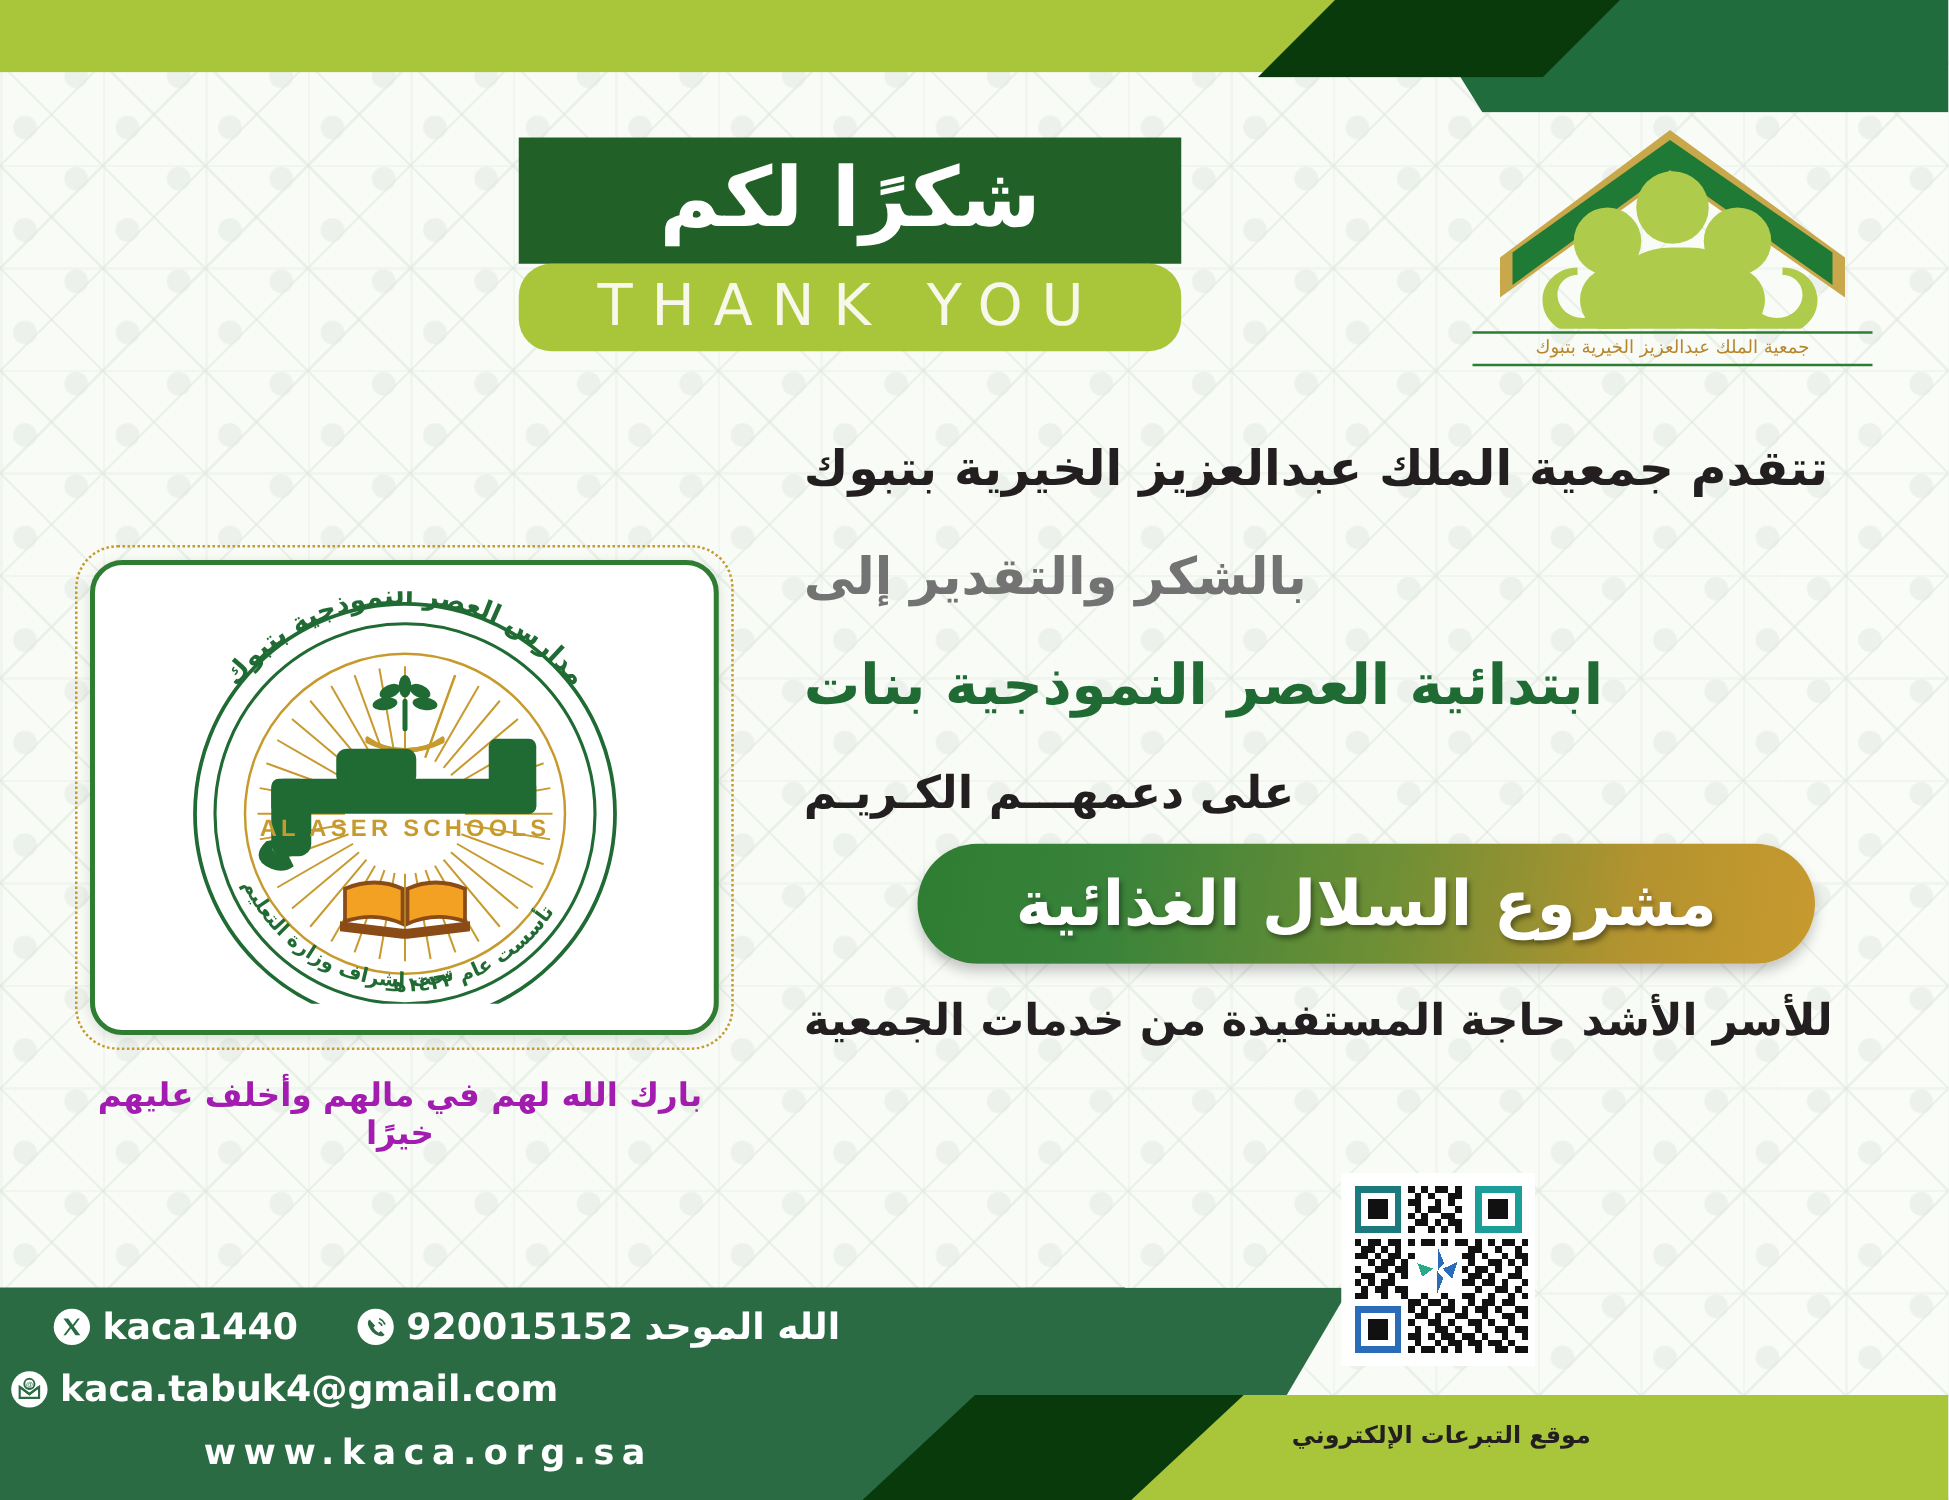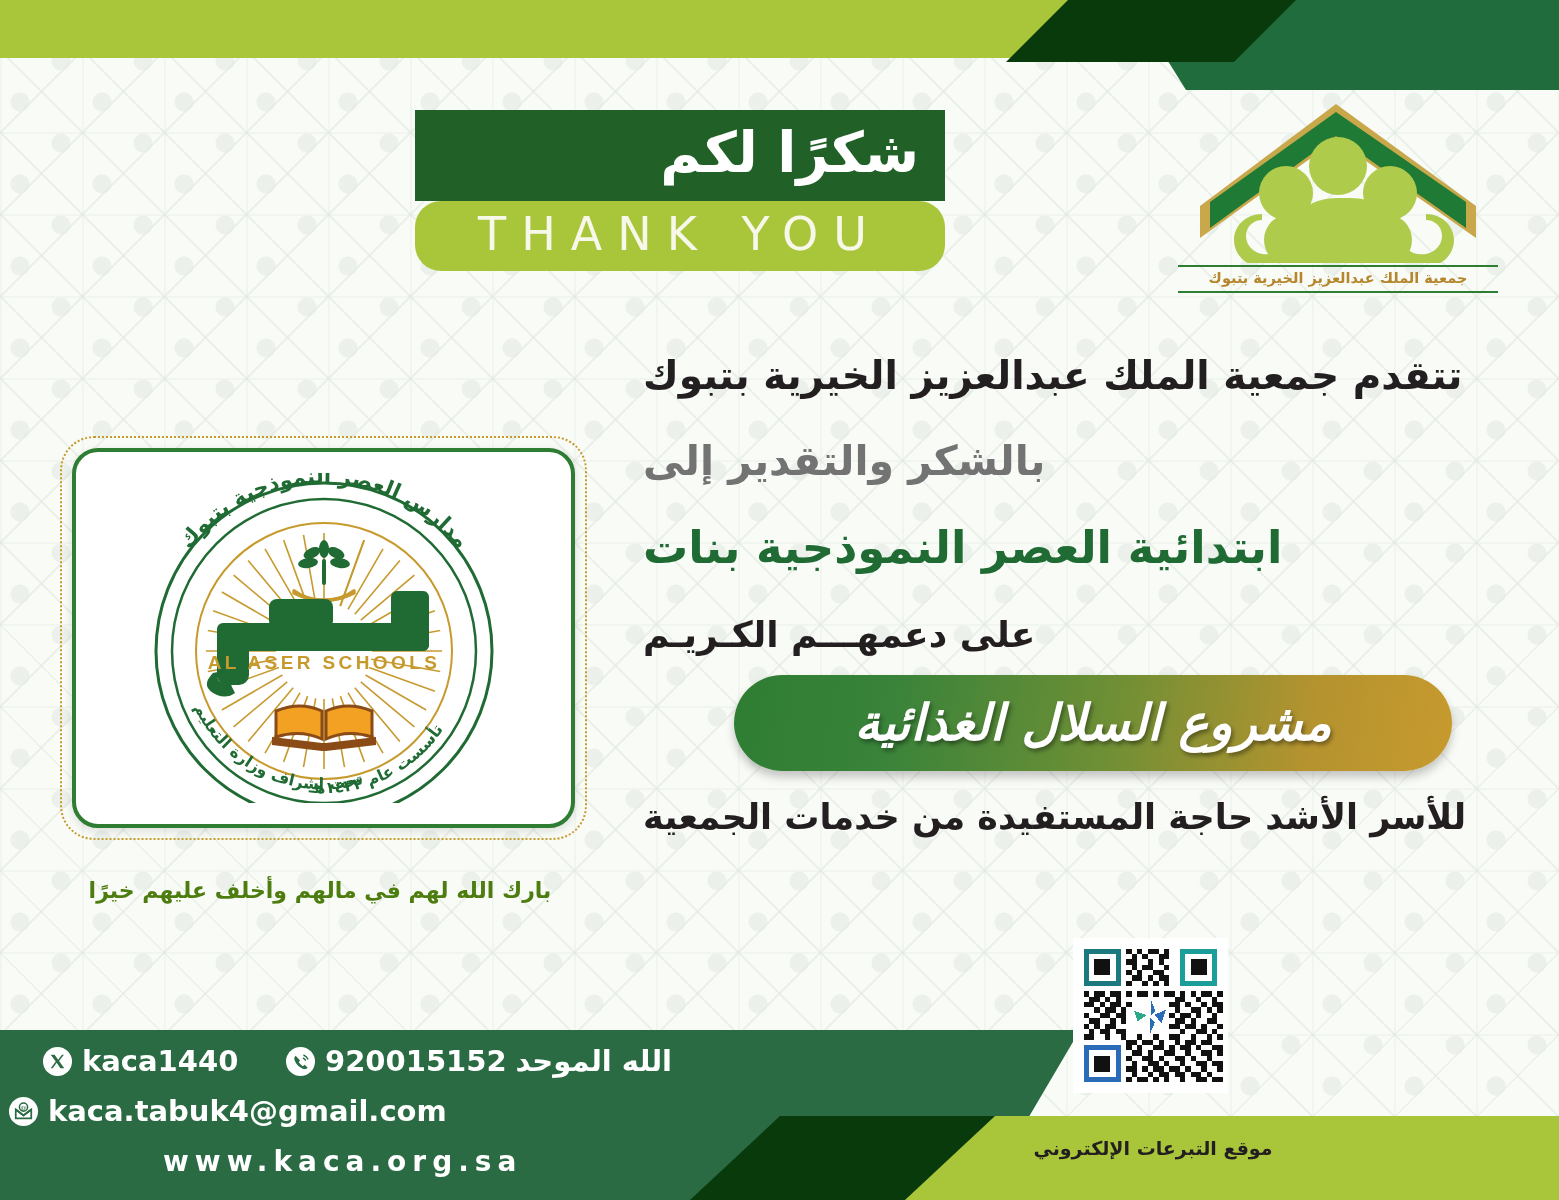--- a/index.html
+++ b/index.html
@@ -59,75 +59,74 @@
   }
   .band-olive-bot{
     position:absolute;left:905px;top:1116px;width:654px;height:84px;background:#A9C63B;
     clip-path:polygon(90px 0, 654px 0, 654px 84px, 0 84px);
   }
 
   
   .thanks-block{position:absolute;left:415px;top:110px;width:530px;}
   .thanks-ar{
     background:#216127;color:#ffffff;
-    font-size:56px;font-weight:700;line-height:1.05;
-    padding:14px 26px 18px;letter-spacing:1px;
+    font-size:66px;font-weight:700;line-height:1.05;
+    text-align:center;padding:14px 26px 18px;letter-spacing:1px;
   }
   .thanks-en{
     background:#A9C63B;color:#f7f7ea;
     font-size:46px;font-weight:400;letter-spacing:15px;
     text-align:center;padding:6px 0 10px;direction:ltr;border-radius:26px;
   }
 
   
   .assoc-logo{position:absolute;left:1178px;top:88px;width:320px;height:215px;}
   .assoc-logo svg{display:block;width:320px;height:175px;}
   .assoc-name{
     margin-top:2px;text-align:center;color:#B6862C;
-    font-size:14.5px;font-weight:700;
+    font-size:14.5px;font-weight:400;
     border-top:2.5px solid #2E7D32;border-bottom:2.5px solid #2E7D32;
     padding:2px 0;line-height:1.35;
   }
 
   
   .right-col{position:absolute;right:16px;top:350px;width:900px;text-align:left;}
   .line-1{font-size:39px;font-weight:700;color:#231f20;line-height:1.35;letter-spacing:-.5px;}
   .line-2{font-size:41px;font-weight:700;color:#737373;margin-top:34px;}
   .line-3{font-size:45px;font-weight:700;color:#1F6B33;margin-top:36px;}
   .line-4{font-size:36px;font-weight:700;color:#231f20;margin-top:40px;letter-spacing:1px;}
 
   .project-pill{
     margin:20px auto 0;width:718px;height:96px;border-radius:48px;
     background:linear-gradient(100deg,#2E7D32 0%, #39833A 22%, #6E8F35 52%, #B5932F 80%, #C79A2E 100%);
     box-shadow:0 6px 10px rgba(0,0,0,.22);
     display:flex;align-items:center;justify-content:center;
   }
   .project-pill span{
     color:#ffffff;font-size:50px;font-weight:700;letter-spacing:0;
     text-shadow:2px 3px 4px rgba(0,0,0,.38);
-    font-style:italic;
   }
   .line-5{font-size:35px;font-weight:700;color:#231f20;margin-top:26px;}
 
   
   .school-card{
     position:absolute;left:72px;top:448px;width:495px;height:372px;
     background:#ffffff;border-radius:26px;
     border:4px solid #2E7D32;
     box-shadow:0 3px 10px rgba(0,0,0,.12);
   }
   .school-card:before{
     content:"";position:absolute;inset:-16px;border-radius:34px;
     border:2px dotted #C79A2E;
   }
   .school-card .emblem{position:absolute;left:50%;top:50%;transform:translate(-50%,-50%);}
 
   .school-caption{
     position:absolute;left:60px;top:862px;width:520px;text-align:center;
-    font-size:22px;font-weight:700;color:#4d7c0f;margin-top:16px;
+    font-size:26px;font-weight:700;color:#a21caf;
   }
 
   
   .qr-wrap{position:absolute;left:1073px;top:938px;width:155px;text-align:center;}
   .qr-caption{
     position:absolute;left:1018px;top:1137px;width:270px;text-align:center;
     font-size:19px;font-weight:700;color:#231f20;
   }
 
   

